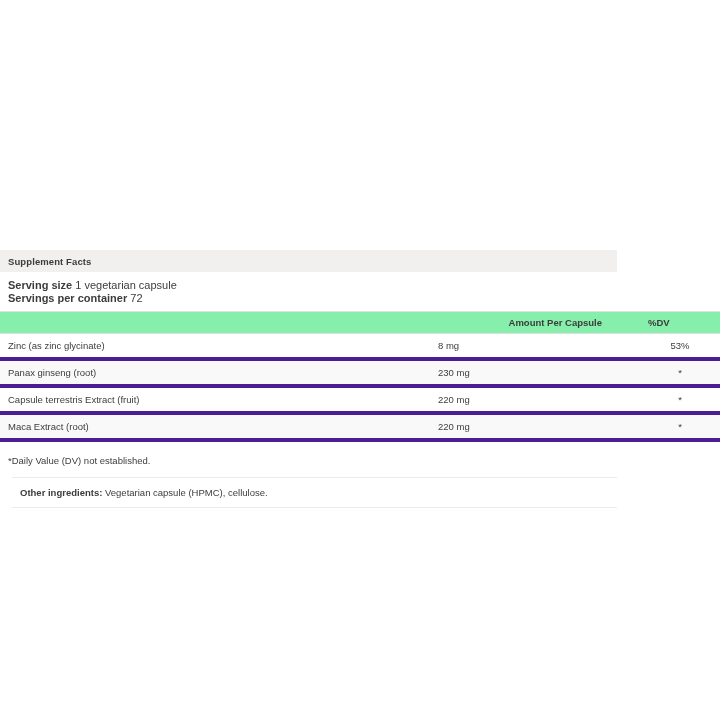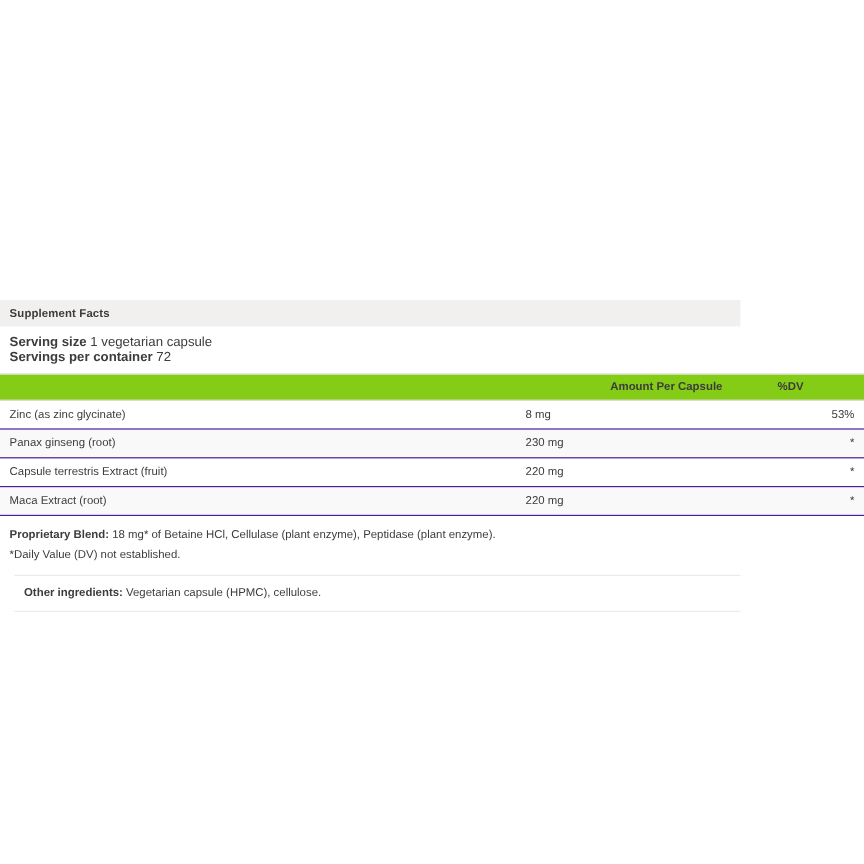--- a/index.html
+++ b/index.html
@@ -56,50 +56,50 @@
   }
   table.facts col.c-name { width: 430px; }
   table.facts col.c-amt  { width: 180px; }
   table.facts col.c-dv   { width: 110px; }
 
   table.facts thead th {
     font-weight: bold;
     text-align: right;
     padding: 5px 8px 5px 8px;
     color: #3c3c3c;
-    background: #84cc16;
+    background: #86efac;
     border-top: 1px solid #e3e1e0;
     border-bottom: 1px solid #e3e1e0;
     font-size: 9.5px;
   }
   table.facts thead th.blank {
     border-top: 1px solid #e3e1e0;
     border-bottom: 1px solid #e3e1e0;
   }
   table.facts thead th.dv {
     text-align: left;
     padding-left: 38px;
   }
 
   table.facts tbody td {
     padding: 6px 8px 6px 8px;
-    border-bottom: 1px solid #4c1d95;
+    border-bottom: 4px solid #4c1d95;
     color: #3c3c3c;
     vertical-align: top;
   }
   table.facts tbody tr:nth-child(odd) td {
     background: #ffffff;
   }
   table.facts tbody tr:nth-child(even) td {
     background: #faf9f9;
   }
   table.facts tbody td.amt {
   }
   table.facts tbody td.dv {
-    text-align: right;
+    text-align: center;
     padding-left: 38px;
   }
 
   .notes {
     padding: 9px 8px 3px 8px;
     font-size: 9.5px;
     line-height: 14px;
     color: #3c3c3c;
   }
   .notes .bold {
@@ -176,24 +176,20 @@
         </tr>
         <tr>
           <td><span class="ital"></span><span>Maca Extract (root)</span><span></span></td>
           <td class="amt">220 mg</td>
           <td class="dv">*</td>
         </tr>
       </tbody>
     </table>
 
     <div class="notes">
-      <div>
-        <span class="bold">Proprietary Blend:</span>
-        <span>18 mg* of Betaine HCl, Cellulase (plant enzyme), Peptidase (plant enzyme).</span>
-      </div>
       <div class="row2">*Daily Value (DV) not established.</div>
     </div>
 
     <div class="other">
       <span class="bold">Other ingredients:</span>
       <span>Vegetarian capsule (HPMC), cellulose.</span>
     </div>
 
   </div>
 </div>

